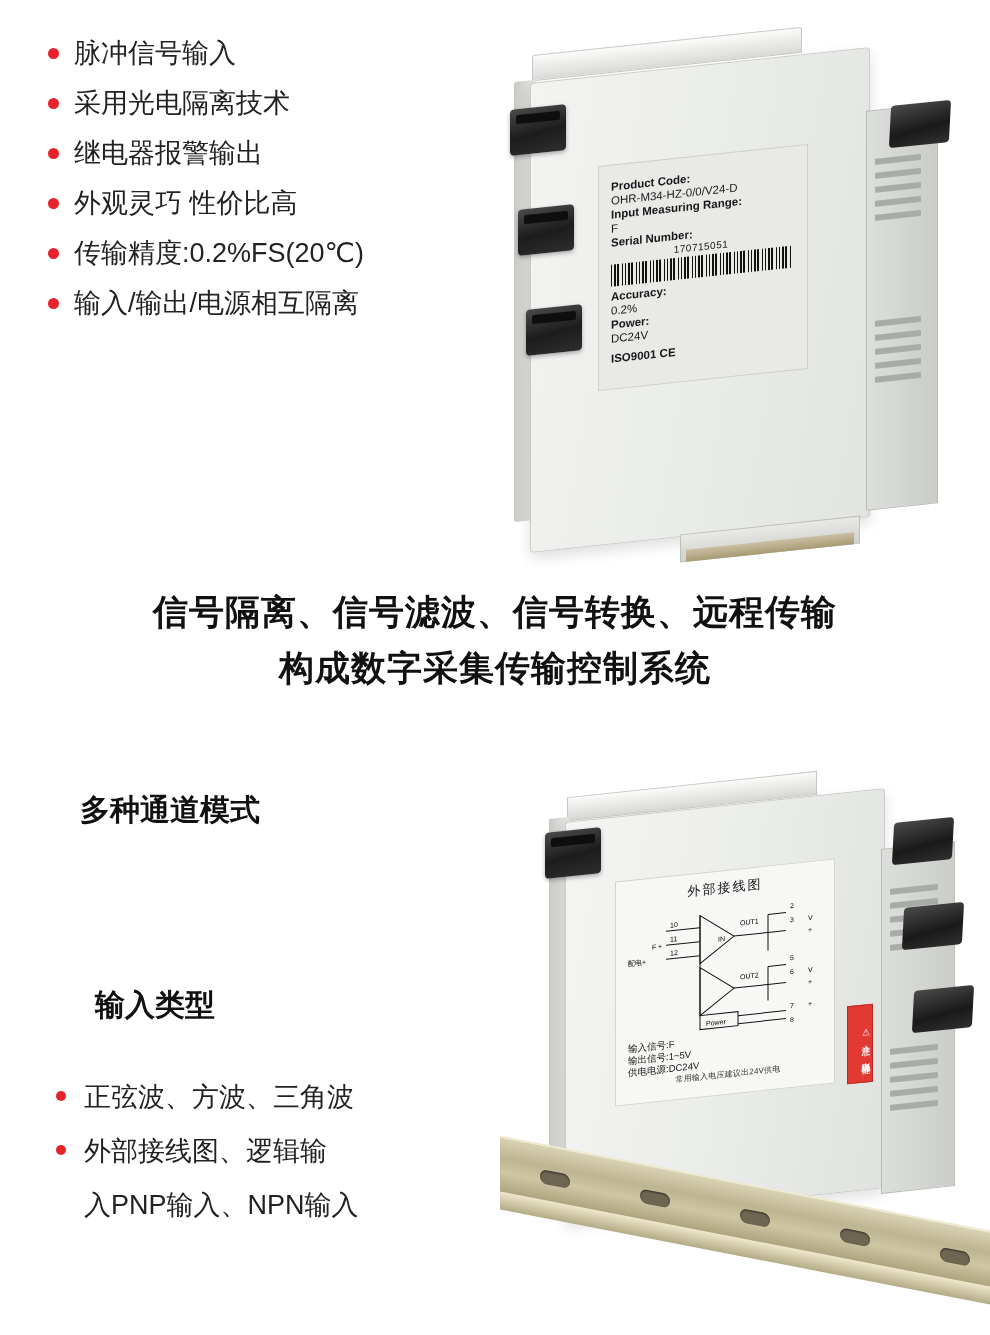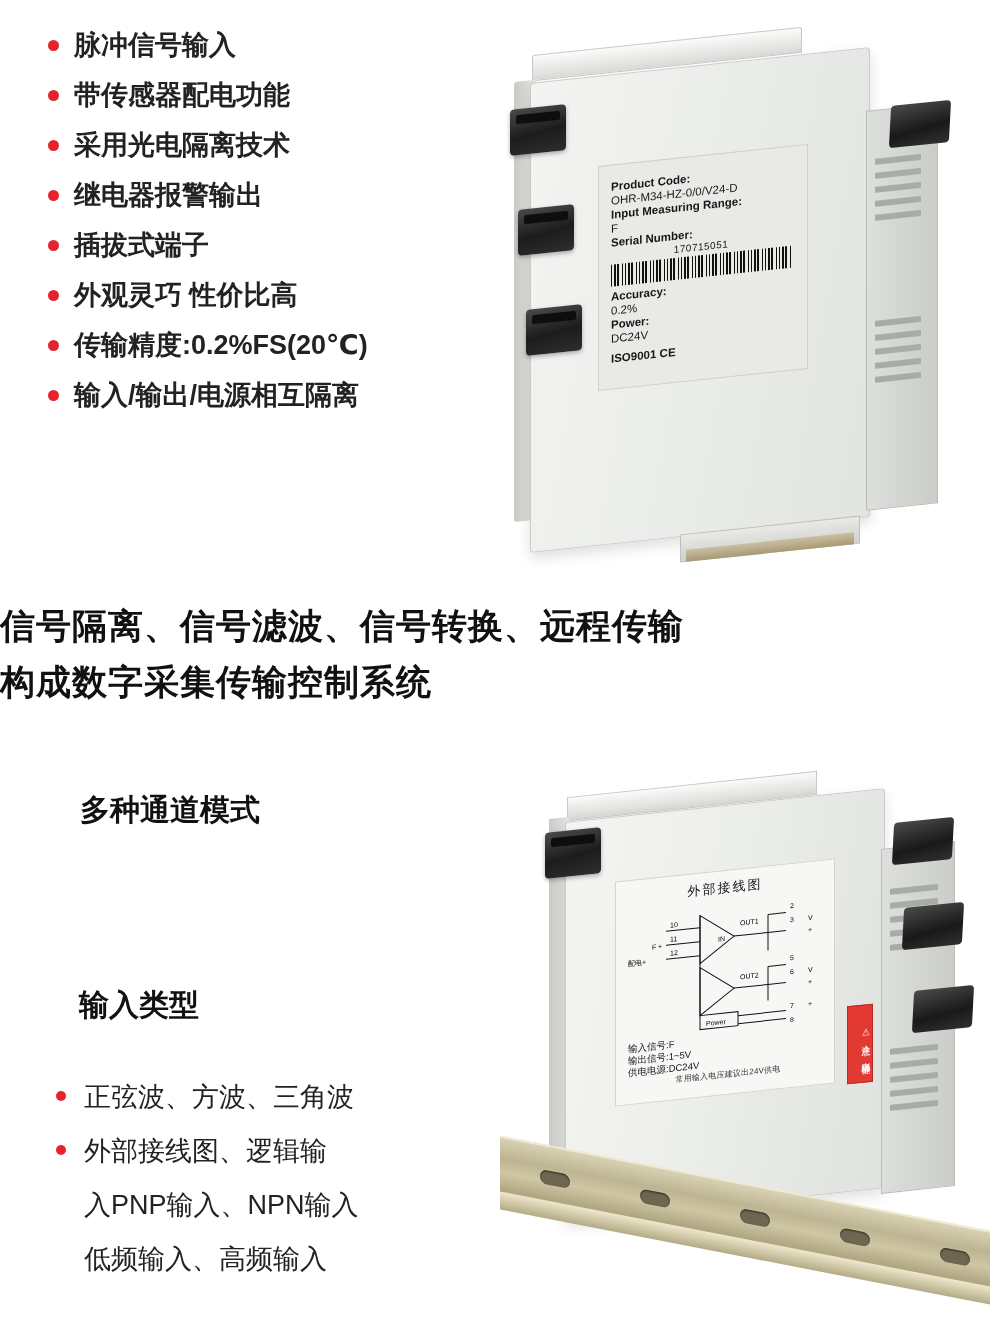--- a/index.html
+++ b/index.html
@@ -17,26 +17,25 @@
   
   .top-section {
     position: relative;
     width: 990px;
     height: 580px;
   }
 
   .feature-list {
     position: absolute;
     left: 42px;
-    top: 20px;
+    top: 28px;
     width: 470px;
     list-style: none;
     margin: 0;
     padding: 0;
-    font-weight: bold;
   }
   .feature-list li {
     position: relative;
     padding-left: 32px;
     font-size: 27px;
     line-height: 50px;
     color: #222;
     white-space: nowrap;
   }
   .feature-list li::before {
@@ -179,23 +178,24 @@
     top: 496px;
     width: 168px;
     height: 12px;
     background: linear-gradient(180deg,#c9bfa2,#a89a74);
     transform: skewY(-6deg);
   }
 
   
   .headline {
     position: absolute;
-    top: 600px;
+    top: 586px;
     left: 0;
     width: 990px;
+    text-align: center;
   }
   .headline .l1 {
     font-size: 35px;
     font-weight: bold;
     letter-spacing: 1px;
     color: #111;
     line-height: 52px;
   }
   .headline .l2 {
     font-size: 35px;
@@ -213,21 +213,21 @@
     width: 870px;
     height: 595px;
   }
 
   .sub-head {
     font-size: 30px;
     font-weight: bold;
     color: #111;
   }
   .bh1 { position: absolute; left: 80px; top: 50px; }
-  .bh2 { position: absolute; left: 79px; top: 245px; font-family: Liberation Mono, monospace; }
+  .bh2 { position: absolute; left: 95px; top: 245px; font-family: Liberation Mono, monospace; }
 
   .blist { position: absolute; list-style: none; margin: 0; padding: 0; }
   .blist li {
     position: relative;
     padding-left: 34px;
     font-size: 26px;
     line-height: 52px;
     color: #222;
     white-space: nowrap;
   }
@@ -378,24 +378,22 @@
     box-shadow: inset 0 1px 2px rgba(0,0,0,.6);
   }
 </style>
 </head>
 <body>
 
 <div class="top-section">
 
   <ul class="feature-list">
     <li>脉冲信号输入</li>
-    <li>带传感器配电功能</li>
     <li>采用光电隔离技术</li>
     <li>继电器报警输出</li>
-    <li>插拔式端子</li>
     <li>外观灵巧 性价比高</li>
     <li>传输精度:0.2%FS(20℃)</li>
     <li>输入/输出/电源相互隔离</li>
   </ul>
 
   <div class="device1">
     <div class="d1-top-strip"></div>
     <div class="d1-left-edge"></div>
     <div class="d1-body"></div>
     <div class="d1-right">
@@ -444,21 +442,20 @@
 
 <div class="bottom-section">
 
   <div class="sub-head bh1">多种通道模式</div>
 
   <div class="sub-head bh2">输入类型</div>
   <ul class="blist blist-in">
     <li>正弦波、方波、三角波</li>
     <li>外部接线图、逻辑输</li>
     <li style="list-style:none" class="wrapline">入PNP输入、NPN输入</li>
-    <li style="list-style:none" class="wrapline">低频输入、高频输入</li>
   </ul>
   <style>
     .blist-in li.wrapline::before { display: none; }
   </style>
 
   <div class="device2">
     <div class="d2-top-strip"></div>
     <div class="d2-left-edge"></div>
     <div class="d2-body"></div>
     <div class="d2-right">

